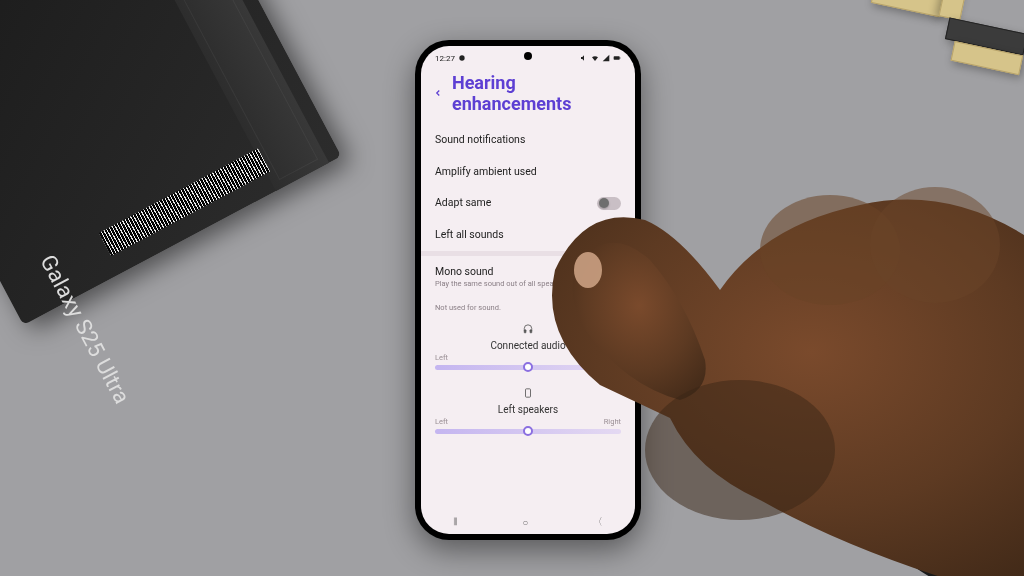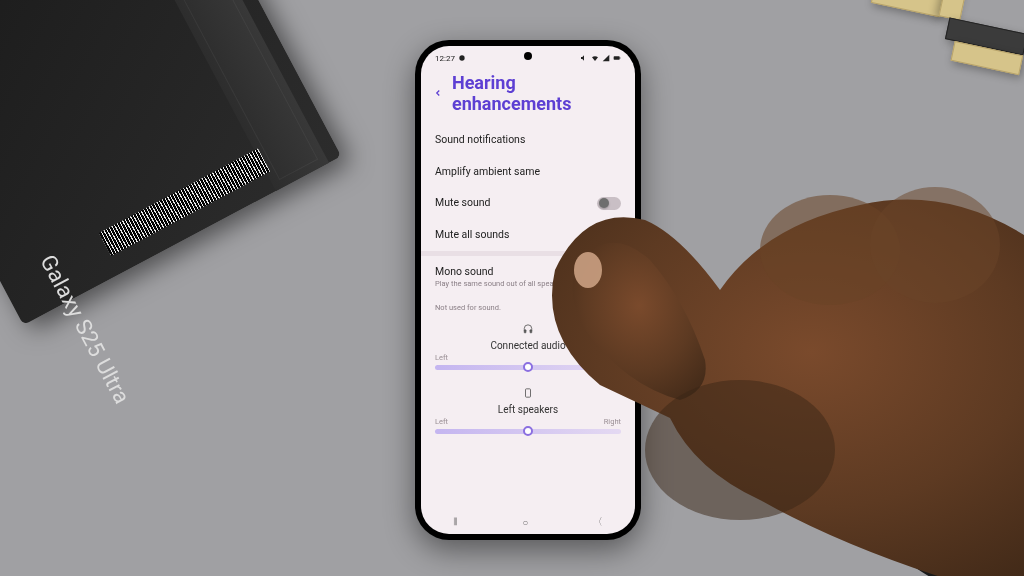--- a/index.html
+++ b/index.html
@@ -318,34 +318,34 @@
     <div class="content">
 
       <div class="row">
         <div class="labels">
             <div class="row-title">Sound notifications</div>
           </div>
       </div>
 
       <div class="row">
         <div class="labels">
-            <div class="row-title">Amplify ambient same</div>
+            <div class="row-title">Amplify ambient used</div>
           </div>
       </div>
 
       <div class="row">
         <div class="labels">
-            <div class="row-title">Mute sound</div>
+            <div class="row-title">Adapt same</div>
           </div>
         <div class="toggle dark"></div>
       </div>
 
       <div class="row">
         <div class="labels">
-            <div class="row-title">Mute all sounds</div>
+            <div class="row-title">Left all sounds</div>
           </div>
         <div class="toggle dark"></div>
       </div>
 
       <div class="divider"></div>
 
       <div class="row">
         <div class="labels">
           <div class="row-title">Mono sound</div>
           <div class="row-sub">Play the same sound out of all speakers.</div>

